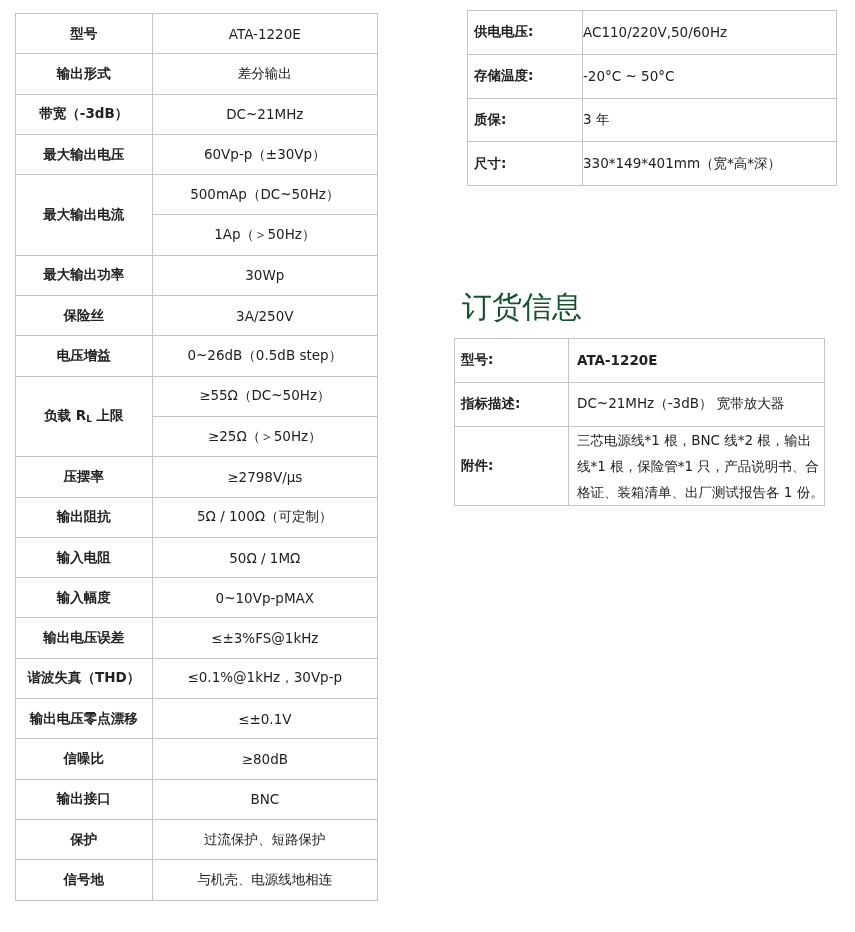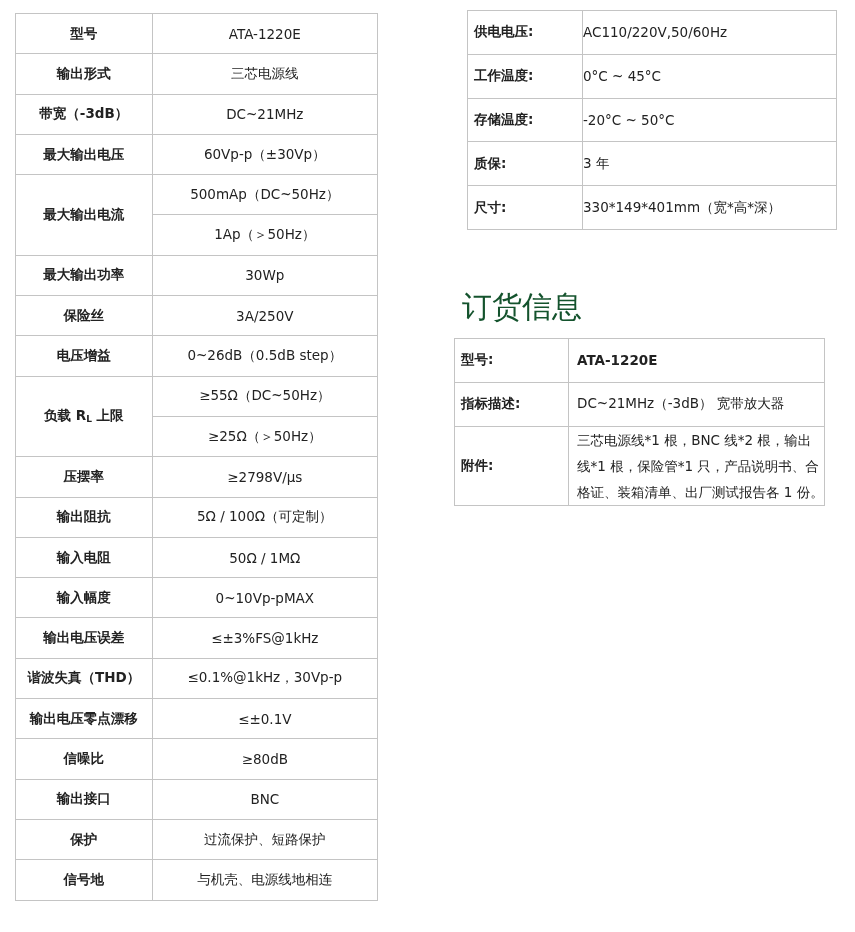--- a/index.html
+++ b/index.html
@@ -31,21 +31,21 @@
 <body>
 
 <table id="spec-table">
   <tbody>
     <tr>
         <td class="k">型号</td>
         <td class="v">ATA-1220E</td>
       </tr>
     <tr>
         <td class="k">输出形式</td>
-        <td class="v">三芯电源线</td>
+        <td class="v">差分输出</td>
       </tr>
     <tr>
         <td class="k">带宽（-3dB）</td>
         <td class="v">DC~21MHz</td>
       </tr>
     <tr>
         <td class="k">最大输出电压</td>
         <td class="v">60Vp-p（±30Vp）</td>
       </tr>
     <tr>
@@ -121,24 +121,20 @@
   </tbody>
 </table>
 
 <table id="env-table">
   <tbody>
     <tr>
         <td class="k">供电电压:</td>
         <td class="v">AC110/220V,50/60Hz</td>
       </tr>
     <tr>
-        <td class="k">工作温度:</td>
-        <td class="v">0°C ~ 45°C</td>
-      </tr>
-    <tr>
         <td class="k">存储温度:</td>
         <td class="v">-20°C ~ 50°C</td>
       </tr>
     <tr>
         <td class="k">质保:</td>
         <td class="v">3 年</td>
       </tr>
     <tr>
         <td class="k">尺寸:</td>
         <td class="v">330*149*401mm（宽*高*深）</td>

